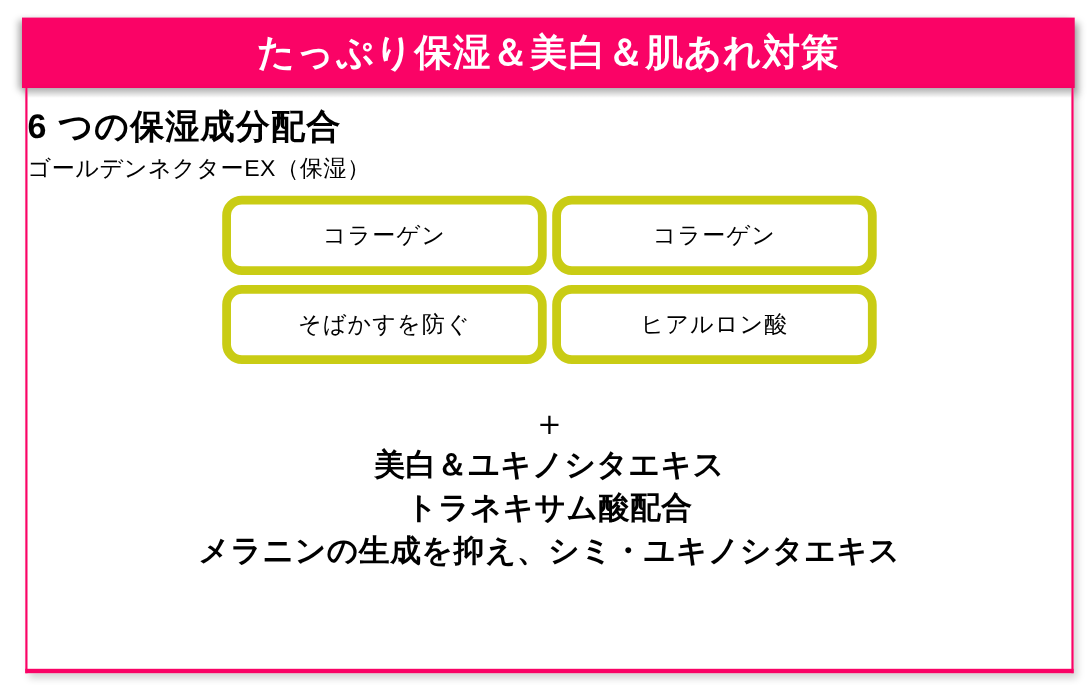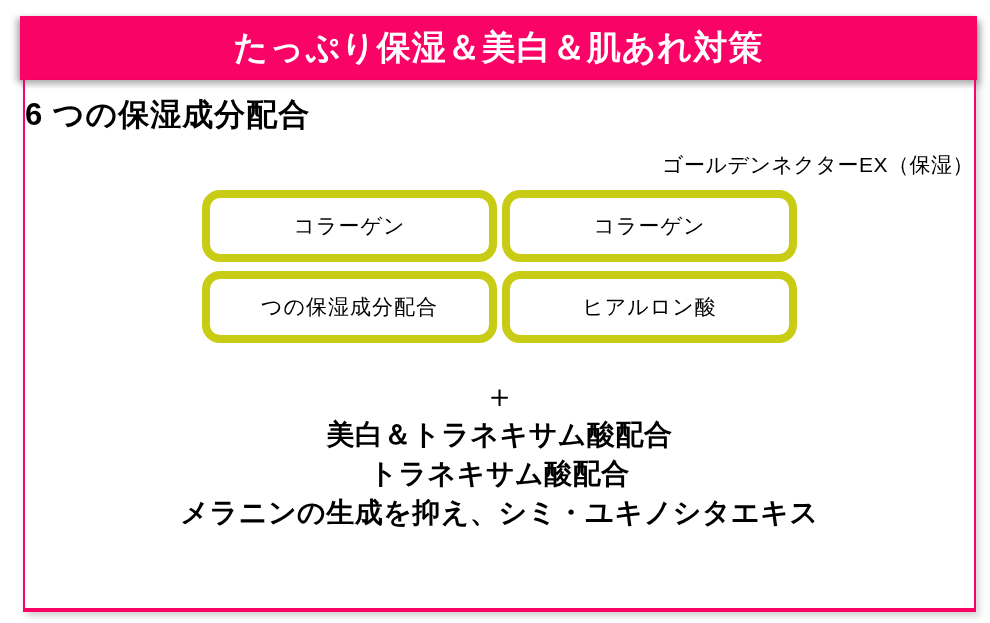--- a/index.html
+++ b/index.html
@@ -50,22 +50,22 @@
   }
 
   .heading {
     margin-top: 14px;
     text-align: left;
     font-size: 31px;
     font-weight: bold;
     letter-spacing: 1px;
   }
   .subheading {
-    margin-top: 15px;
-    text-align: right;
+    margin-top: 3px;
+    text-align: left;
     font-size: 21px;
     letter-spacing: 0.5px;
   }
 
   .ingredient-grid {
     margin-top: 11px;
     display: flex;
     flex-direction: column;
     gap: 9px;
     align-items: center;
@@ -120,30 +120,30 @@
       <div class="ingredient-row">
         <div class="ingredient-box">
           <span>コラーゲン</span>
         </div>
         <div class="ingredient-box">
           <span>コラーゲン</span>
         </div>
       </div>
       <div class="ingredient-row">
         <div class="ingredient-box">
-          <span>つの保湿成分配合</span>
+          <span>そばかすを防ぐ</span>
         </div>
         <div class="ingredient-box">
           <span>ヒアルロン酸</span>
         </div>
       </div>
     </div>
 
     <div class="plus-sign">＋</div>
 
     <div class="benefits">
-      <div>美白＆トラネキサム酸配合</div>
+      <div>美白＆ユキノシタエキス</div>
       <div>トラネキサム酸配合</div>
       <div>メラニンの生成を抑え、シミ・ユキノシタエキス</div>
     </div>
 
   </div>
 </div>
 
 </body></html>

